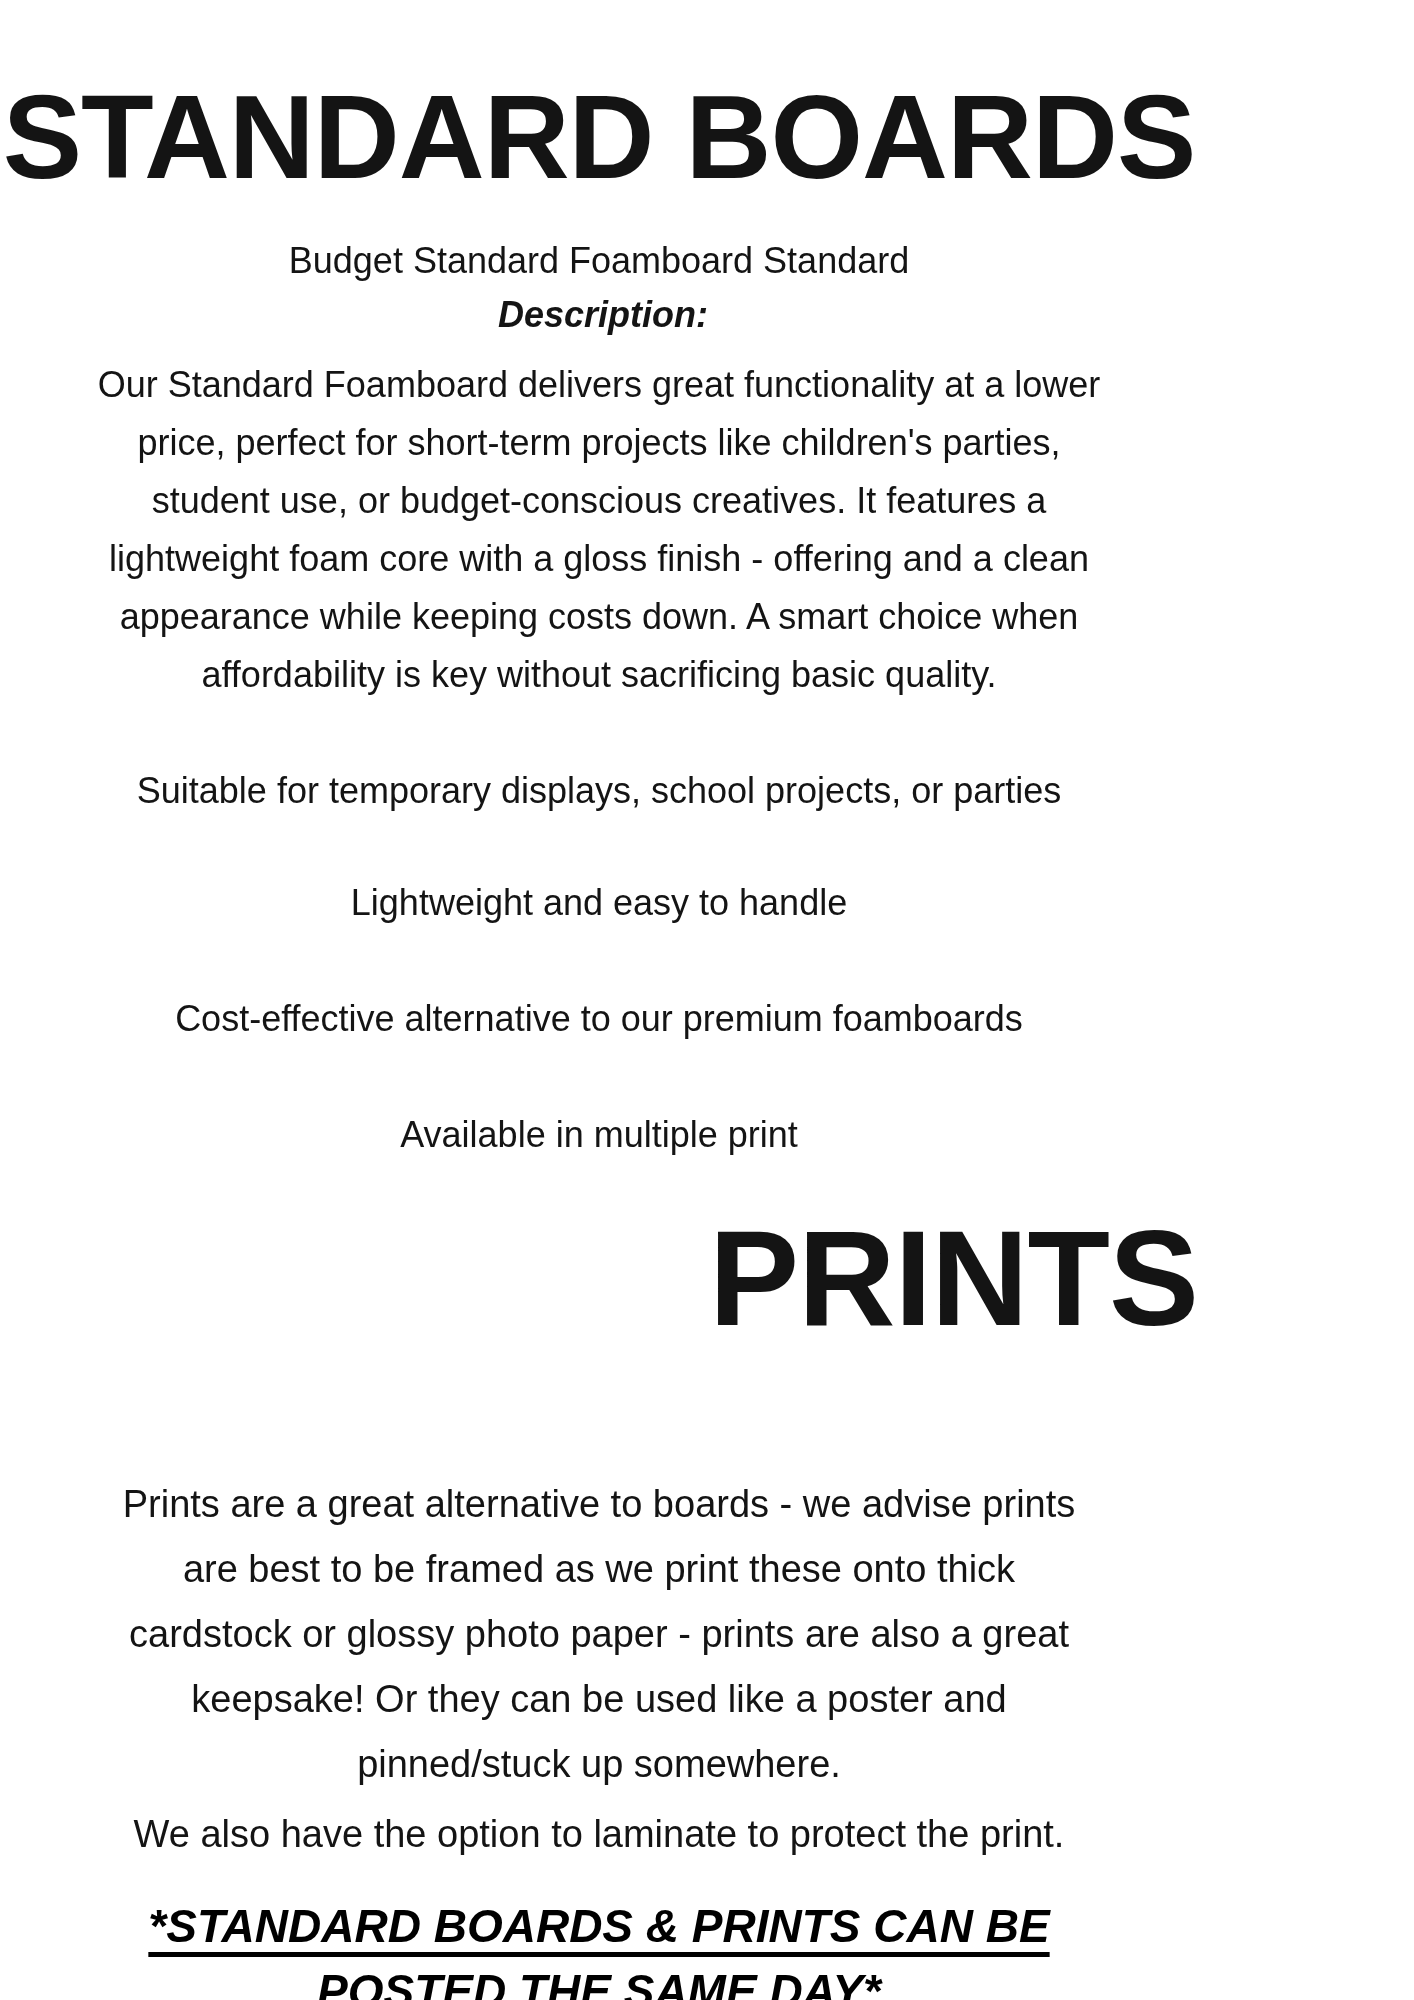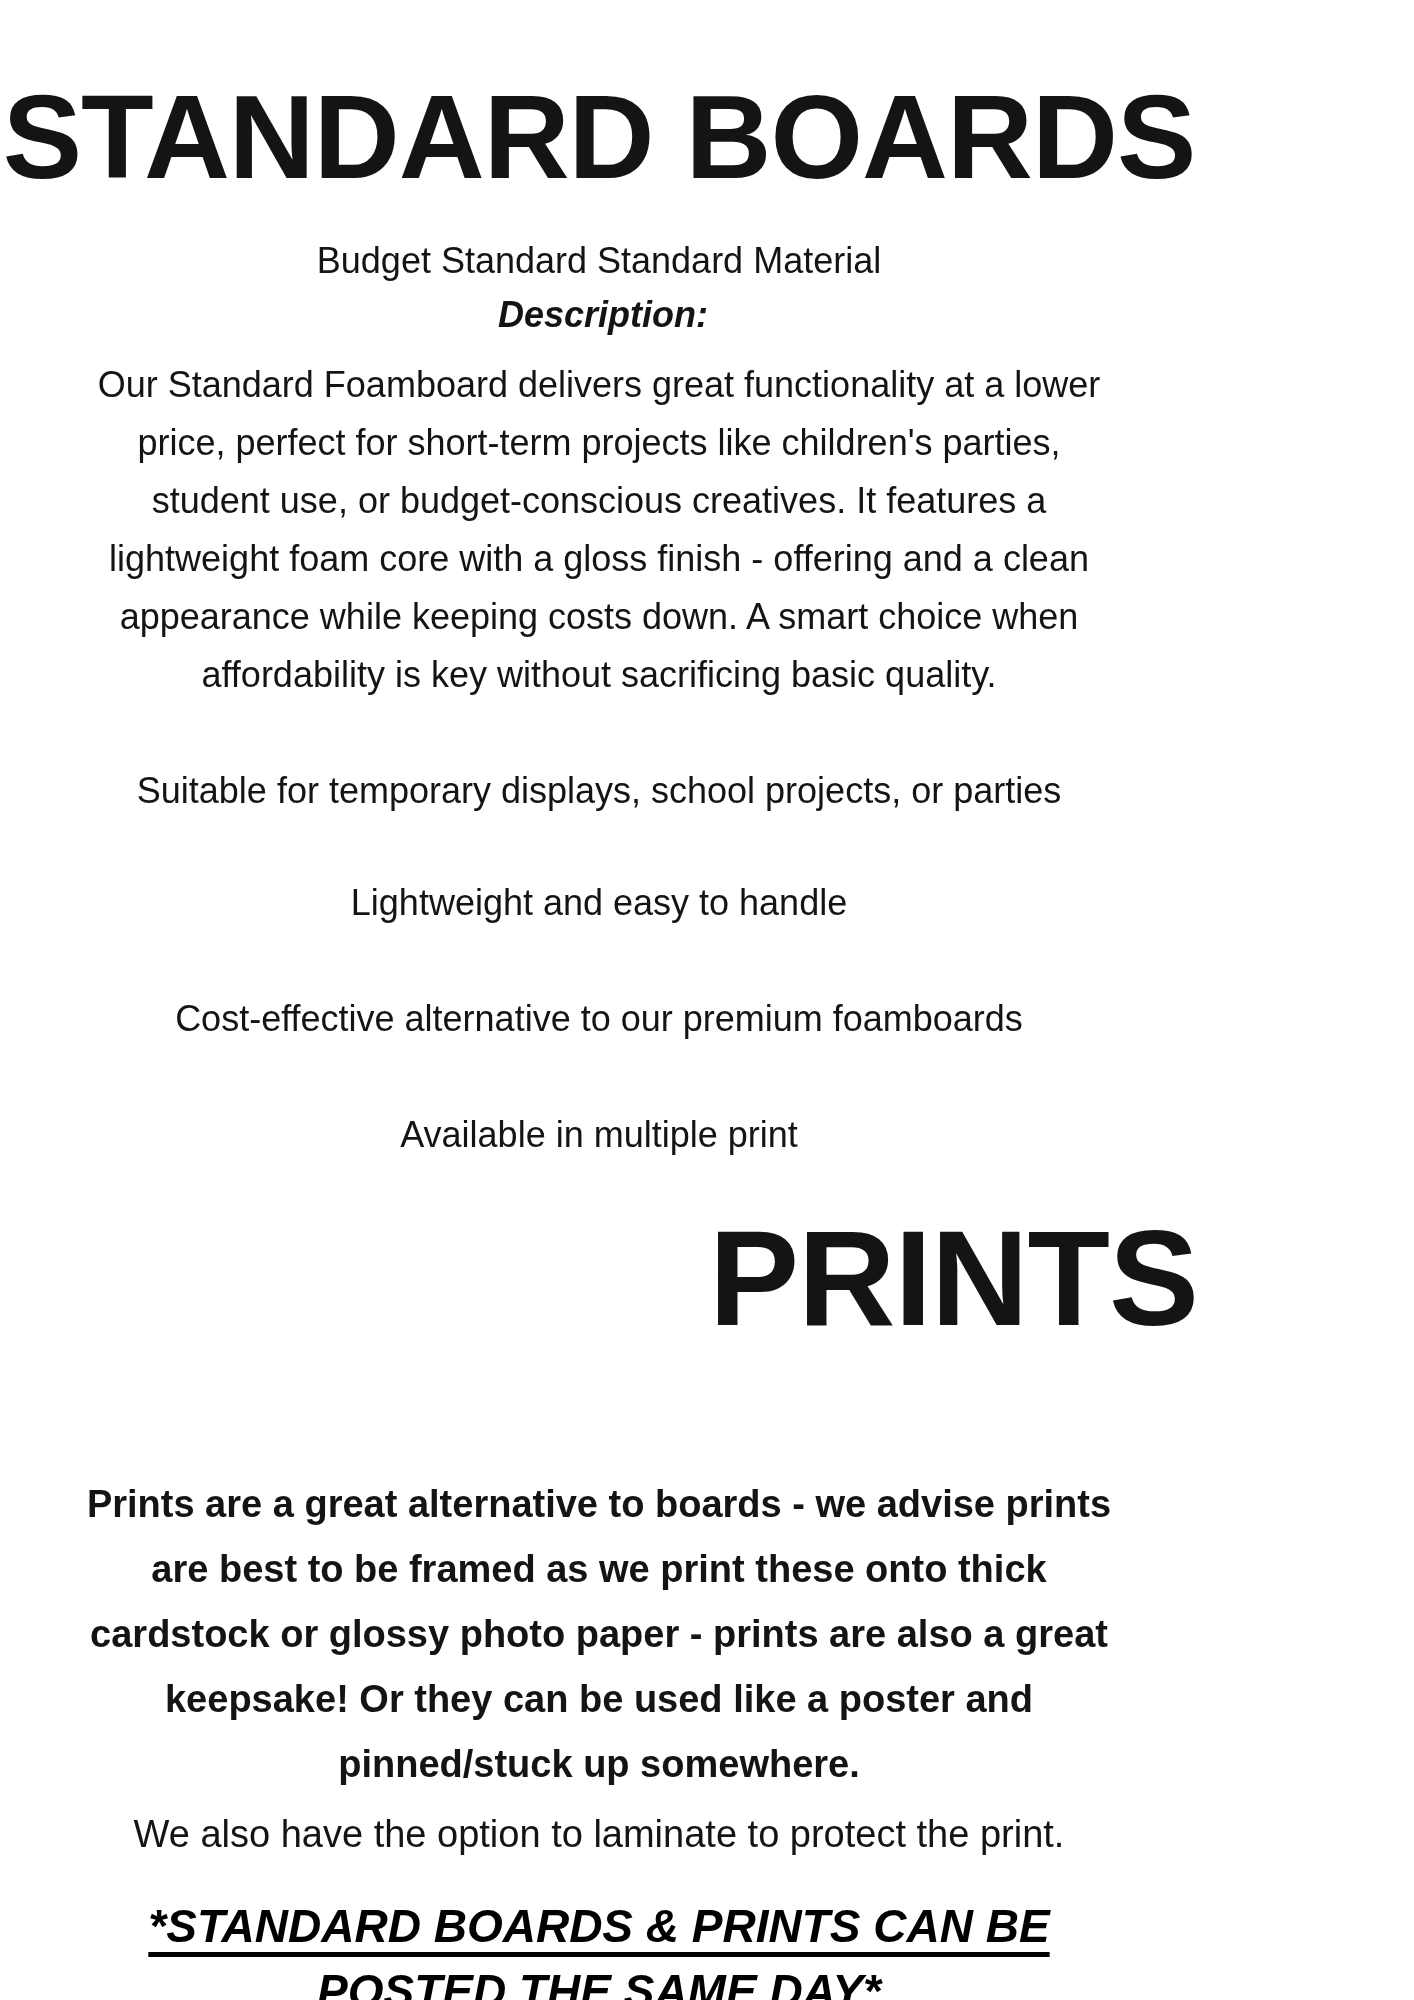--- a/index.html
+++ b/index.html
@@ -54,21 +54,20 @@
     font-weight: 700;
     letter-spacing: -1px;
     white-space: nowrap;
     text-align: right;
   }
   .prints-paragraph {
     margin-top: 7px;
     font-size: 38px;
     line-height: 65px;
     white-space: pre-line;
-    font-weight: bold;
   }
   .laminate-note {
     margin-top: 5px;
     font-size: 38px;
     line-height: 65px;
   }
   .footer-note {
     margin-top: 27px;
     font-size: 46px;
     line-height: 65px;
@@ -82,21 +81,21 @@
   }
 </style>
 </head>
 <body>
 
 <div class="page">
 
   <section>
     <h1 class="main-title">STANDARD BOARDS</h1>
 
-    <div class="subtitle">Budget Standard Standard Material</div>
+    <div class="subtitle">Budget Standard Foamboard Standard</div>
 
     <div class="description-label">Description:</div>
 
     <div class="body-paragraph">Our Standard Foamboard delivers great functionality at a lower
 price, perfect for short-term projects like children's parties,
 student use, or budget-conscious creatives. It features a
 lightweight foam core with a gloss finish - offering and a clean
 appearance while keeping costs down. A smart choice when
 affordability is key without sacrificing basic quality.</div>
 

